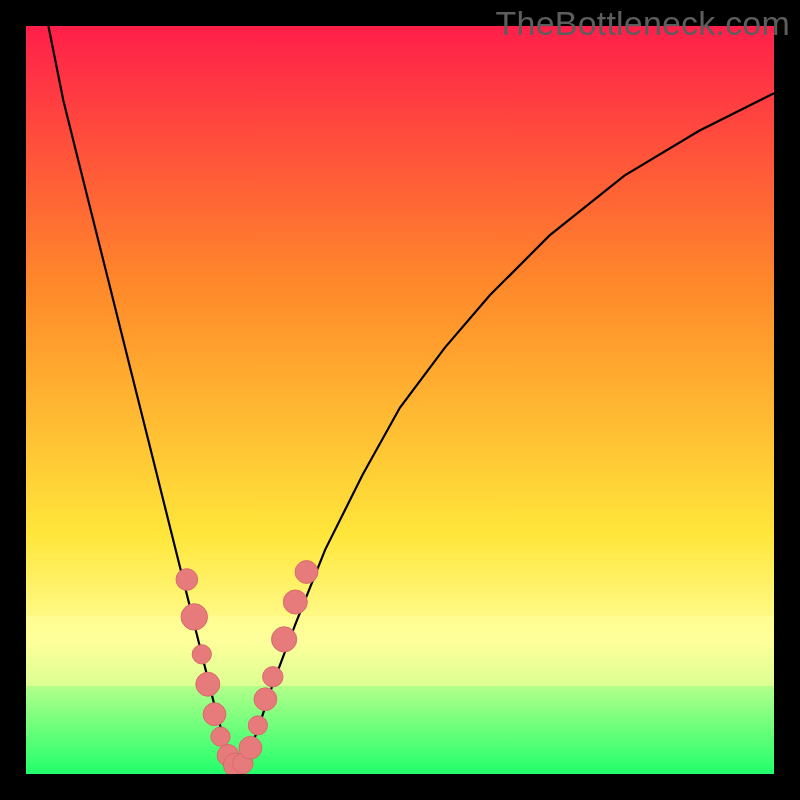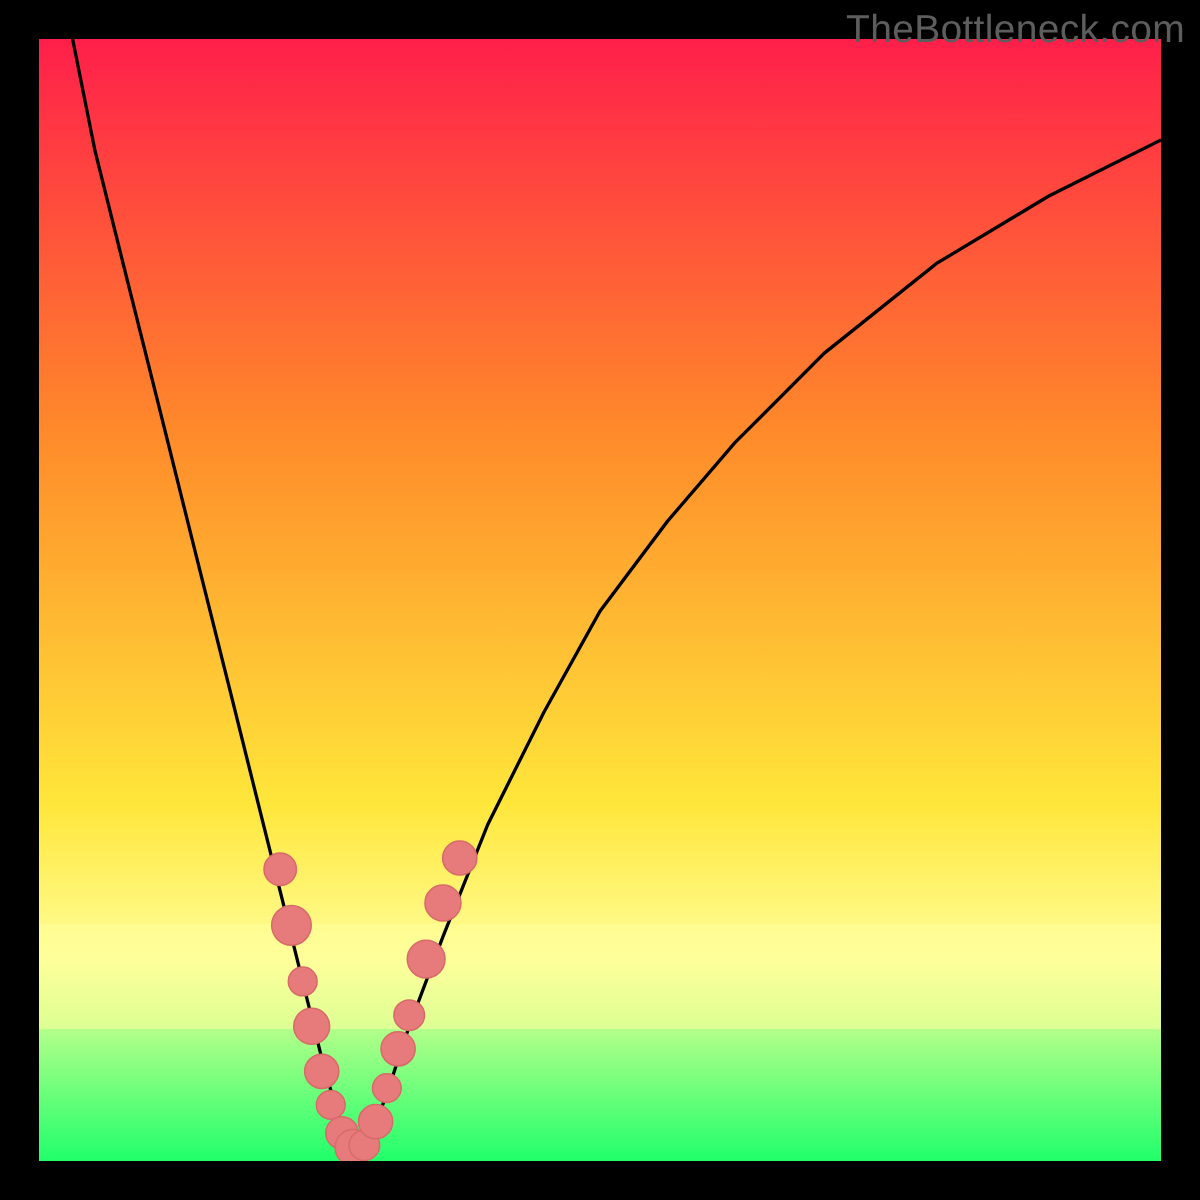--- a/index.html
+++ b/index.html
@@ -15,21 +15,21 @@
     position: relative;
     width: 800px;
     height: 800px;
     background: #000;
   }
   .watermark {
     position: absolute;
     top: 4px;
     right: 10px;
     color: #5d5d5d;
-    font-size: 26px;
+    font-size: 34px;
     font-weight: 500;
     letter-spacing: 0.2px;
     z-index: 50;
   }
   .plot {
     position: absolute;
     left: 26px;
     top: 26px;
     width: 748px;
     height: 748px;

